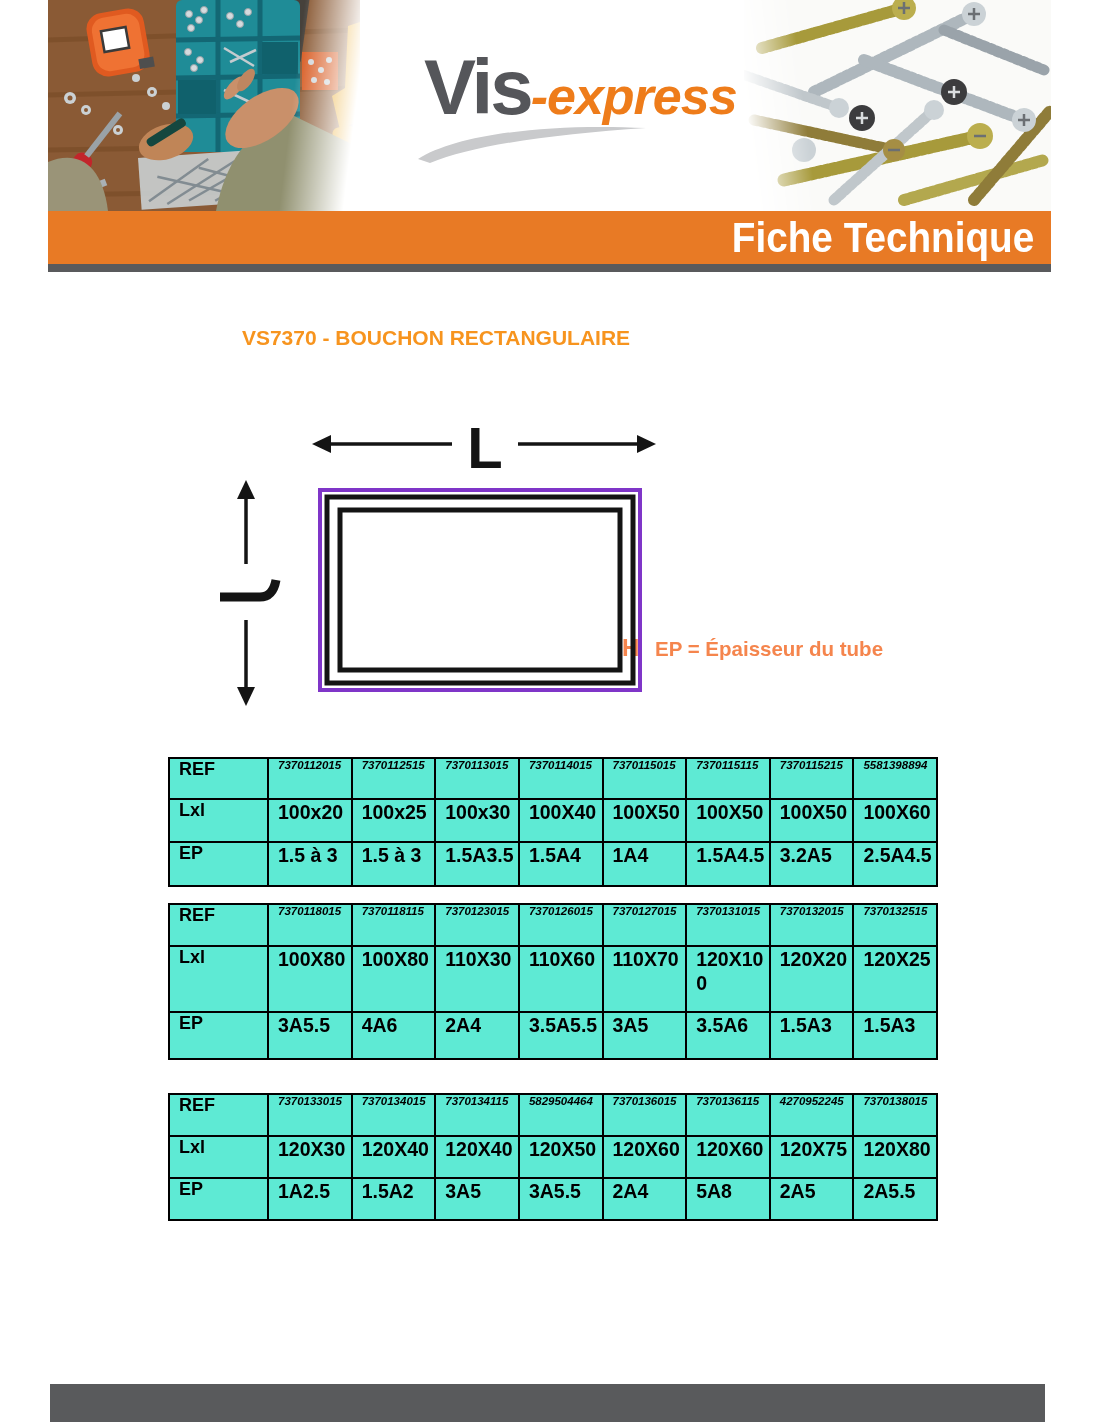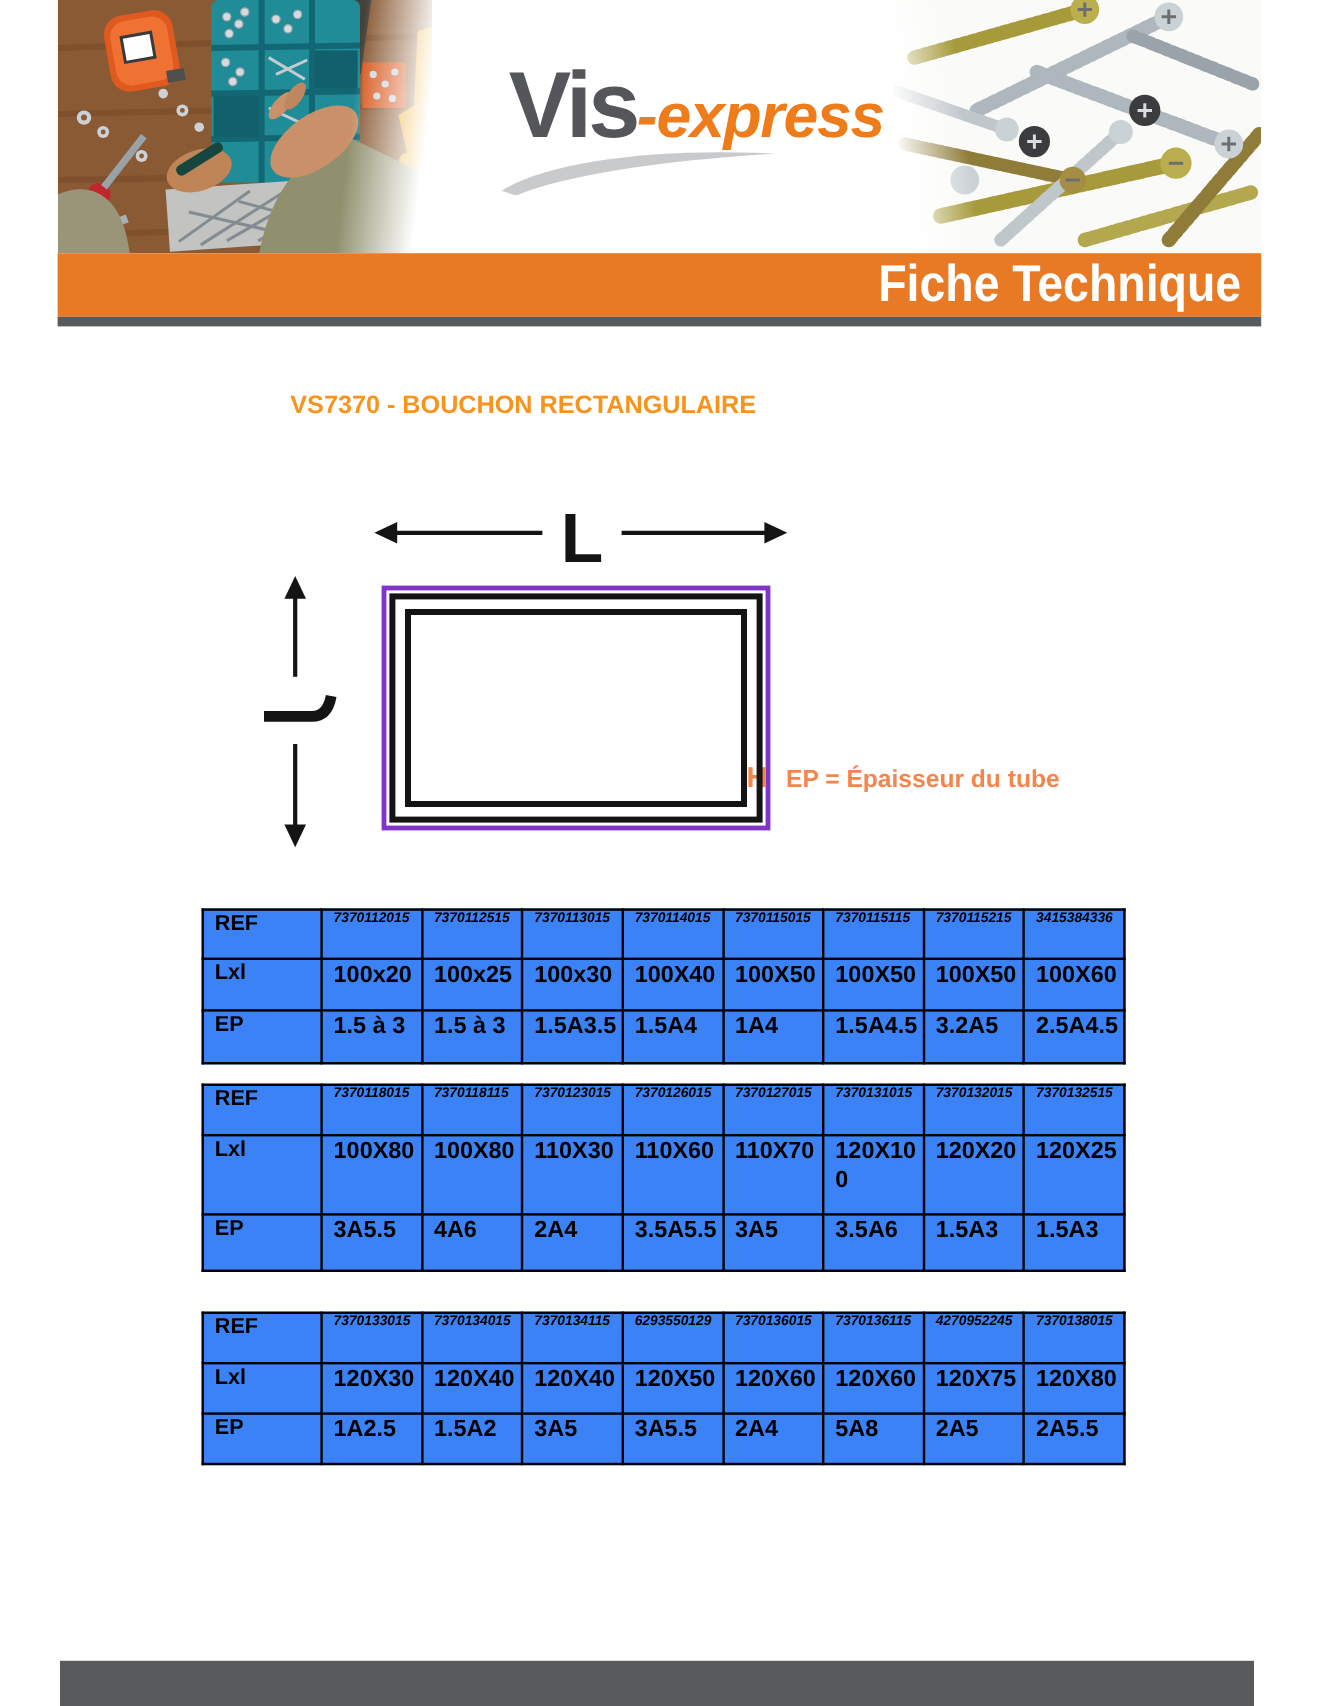--- a/index.html
+++ b/index.html
@@ -41,21 +41,21 @@
     position:absolute; left:0; top:324px; width:872px; text-align:center;
     color:#F7941E; font-weight:bold; font-size:21px; line-height:28px;
   }
 
   
   .diagram { position:absolute; left:210px; top:418px; }
 
   
   table.spec {
     position:absolute; left:168px; width:770px;
-    border-collapse:collapse; table-layout:fixed; background:#3b82f6;
+    border-collapse:collapse; table-layout:fixed; background:#5eead4;
   }
   #t1 { top:757px; } #t2 { top:903px; } #t3 { top:1093px; }
   table.spec td { border:2px solid #000; vertical-align:top; padding:0 4px 0 9px; overflow:hidden; }
   td.label-cell { width:84px; font-size:18px; font-weight:bold; padding-top:10px; }
   td.ref-cell { font-size:11.5px; font-weight:bold; padding-top:14px;font-style:italic; }
   td.lxl-cell, td.ep-cell { font-size:19.5px; font-weight:bold; padding-top:8px; word-break:break-all; line-height:24px; }
   #t1 .row-ref { height:41px; } #t1 .row-lxl { height:43px; } #t1 .row-ep { height:44px; }
   #t2 .row-ref { height:42px; } #t2 .row-lxl { height:66px; } #t2 .row-ep { height:47px; }
   #t3 .row-ref { height:42px; } #t3 .row-lxl { height:42px; } #t3 .row-ep { height:42px; }
 
@@ -278,21 +278,21 @@
       <tbody>
         <tr class="row-ref">
           <td class="label-cell">REF</td>
           <td class="ref-cell">7370112015</td>
           <td class="ref-cell">7370112515</td>
           <td class="ref-cell">7370113015</td>
           <td class="ref-cell">7370114015</td>
           <td class="ref-cell">7370115015</td>
           <td class="ref-cell">7370115115</td>
           <td class="ref-cell">7370115215</td>
-          <td class="ref-cell">3415384336</td>
+          <td class="ref-cell">5581398894</td>
         </tr>
         <tr class="row-lxl">
           <td class="label-cell">Lxl</td>
           <td class="lxl-cell">100x20</td>
           <td class="lxl-cell">100x25</td>
           <td class="lxl-cell">100x30</td>
           <td class="lxl-cell">100X40</td>
           <td class="lxl-cell">100X50</td>
           <td class="lxl-cell">100X50</td>
           <td class="lxl-cell">100X50</td>
@@ -348,21 +348,21 @@
         </tr>
       </tbody>
     </table>
   <table class="spec" id="t3">
       <tbody>
         <tr class="row-ref">
           <td class="label-cell">REF</td>
           <td class="ref-cell">7370133015</td>
           <td class="ref-cell">7370134015</td>
           <td class="ref-cell">7370134115</td>
-          <td class="ref-cell">6293550129</td>
+          <td class="ref-cell">5829504464</td>
           <td class="ref-cell">7370136015</td>
           <td class="ref-cell">7370136115</td>
           <td class="ref-cell">4270952245</td>
           <td class="ref-cell">7370138015</td>
         </tr>
         <tr class="row-lxl">
           <td class="label-cell">Lxl</td>
           <td class="lxl-cell">120X30</td>
           <td class="lxl-cell">120X40</td>
           <td class="lxl-cell">120X40</td>

